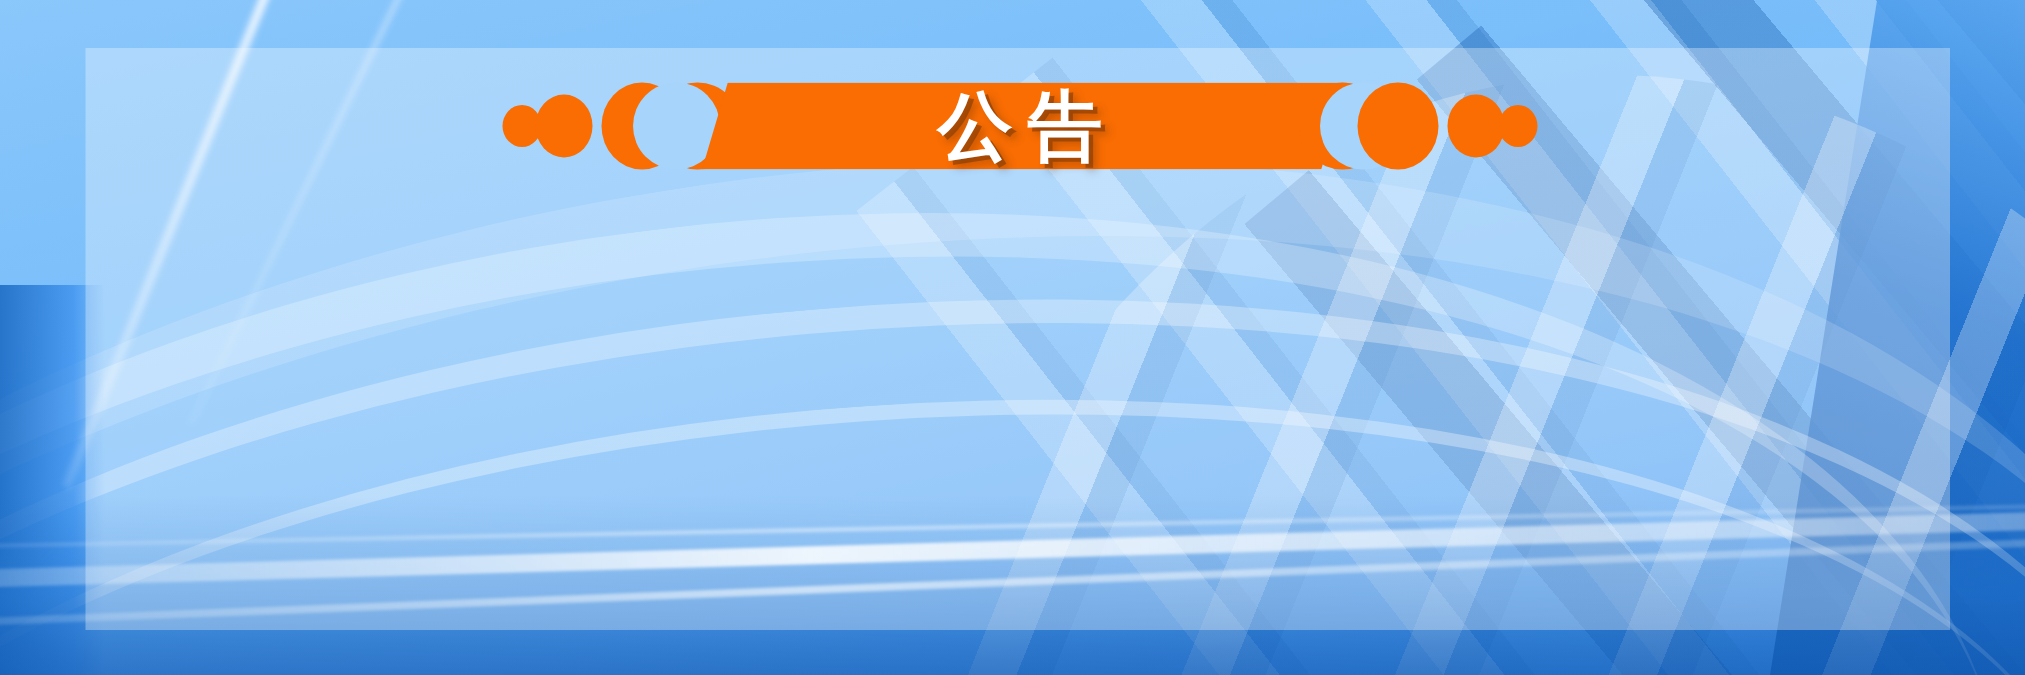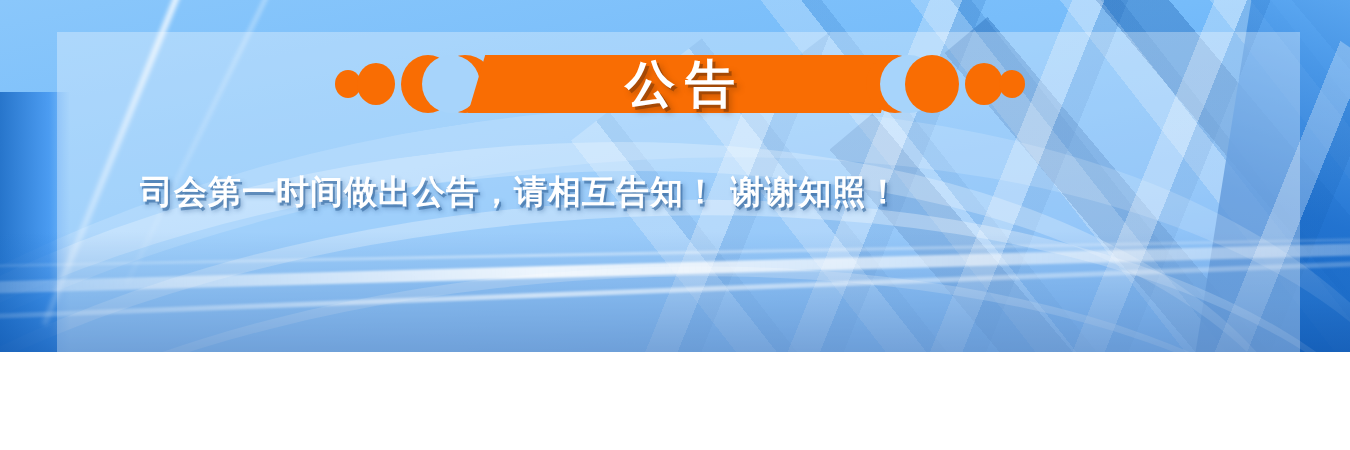--- a/index.html
+++ b/index.html
@@ -8,23 +8,24 @@
     background: #ffffff;
   }
   body {
     font-family: "DejaVu Sans", "Liberation Sans", sans-serif;
   }
 
   
   .banner {
     position: relative;
     width: 1350px;
-    height: 352px;
+    height: 450px;
     overflow: hidden;
     background: linear-gradient(168deg, #8ac7fb 0%, #76bcfa 40%, #63adf6 70%, #3f93ef 100%);
+    text-align: center;
   }
 
   
   .bg-layer { position: absolute; inset: 0; pointer-events: none; }
 
   
   .ray-burst {
     position: absolute;
     left: -40px; top: -40px;
     width: 260px; height: 200px;
@@ -305,16 +306,15 @@
 
     <span class="ribbon-crescent right"></span>
     <span class="dot d-lg r-lg"></span>
     <span class="dot d-md r-md"></span>
     <span class="dot d-sm r-sm"></span>
 
     <div class="ribbon-title">公告</div>
   </div>
 
   <div class="notice-body">
-    <div class="notice-line">司会第一时间做出公告，请相互告知！ 谢谢知照！</div>
   </div>
 
 </div>
 
 </body></html>

